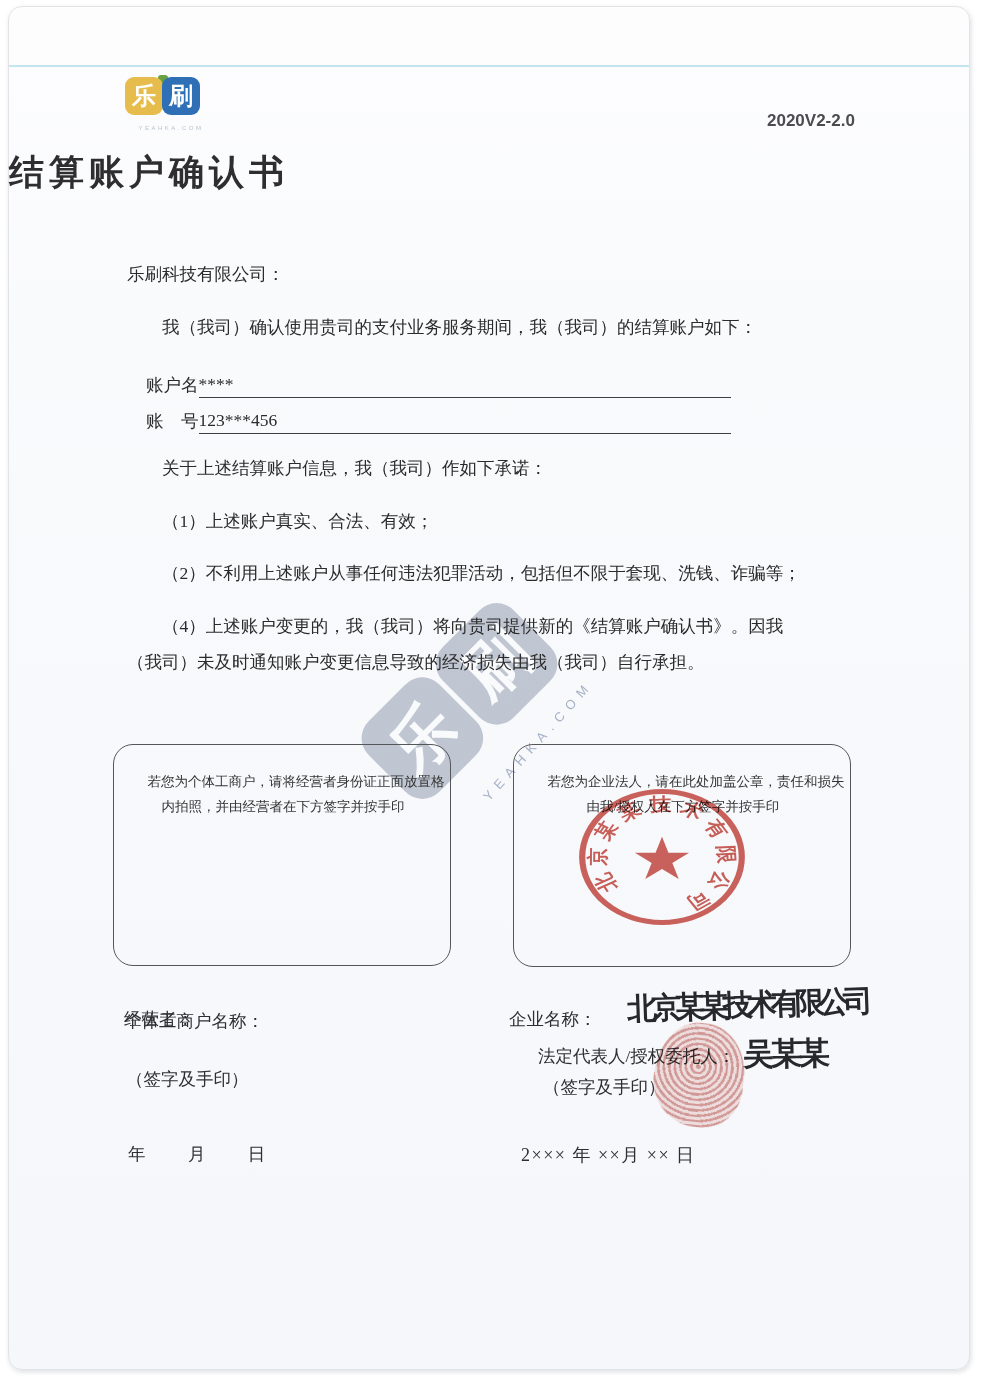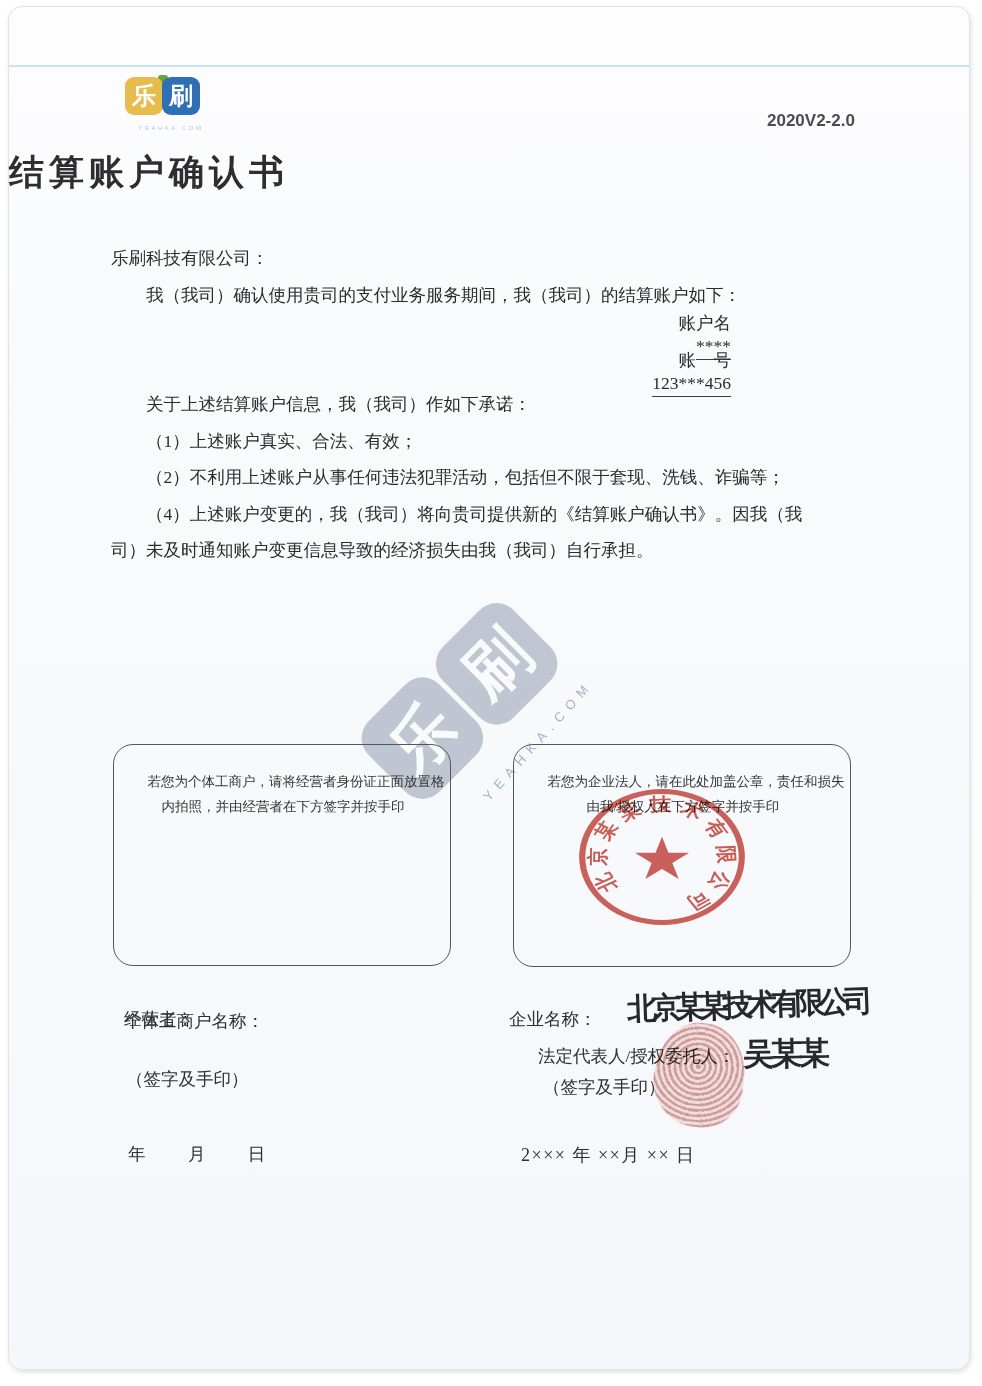--- a/index.html
+++ b/index.html
@@ -25,24 +25,24 @@
   
   .version{position:absolute;left:714px;top:104px;
         font-family:"Liberation Sans","DejaVu Sans",sans-serif;
         font-weight:700;font-size:17px;color:#4b4b50;margin-left:44px;}
   .title{position:absolute;left:0;right:0;top:142px;margin:0;text-align:left;
         font-family:"Liberation Sans","DejaVu Sans",sans-serif;
         font-size:35px;font-weight:700;letter-spacing:5px;color:#2e2e31;}
   
   .body-text{position:absolute;left:102px;top:233px;width:712px;z-index:3;
         font-size:17.5px;line-height:36.5px;}
-  .body-text p{margin:0;}
+  .body-text p{margin:16px;}
   .indent{text-indent:35px;}
   .bold{font-weight:700;letter-spacing:1px;}
-  .field-row{display:flex;height:36.5px;align-items:flex-end;padding-left:35px;margin-right:92px;flex-direction:column;}
+  .field-row{display:flex;height:36.5px;align-items:flex-end;padding-left:35px;margin-right:92px;}
   .field-label{line-height:20px;padding-bottom:3px;white-space:pre;}
   .field-line{flex:1;line-height:20px;padding-bottom:3px;border-bottom:1.2px solid #3e3e42;}
   
   .watermark{position:absolute;left:0;top:0;z-index:1;}
   .wm-logo{position:absolute;left:348px;top:644px;display:flex;gap:5px;transform:rotate(-45deg);}
   .wm-tile{width:100px;height:100px;border-radius:24px;background:rgba(136,148,168,.5);
         display:flex;align-items:center;justify-content:center;color:#f8fafc;
         font-family:"Liberation Sans","DejaVu Sans",sans-serif;font-weight:700;font-size:64px;}
   .wm-url{position:absolute;left:434px;top:726px;width:190px;text-align:center;transform:rotate(-48deg);
         font-family:"Liberation Sans","DejaVu Sans",sans-serif;

